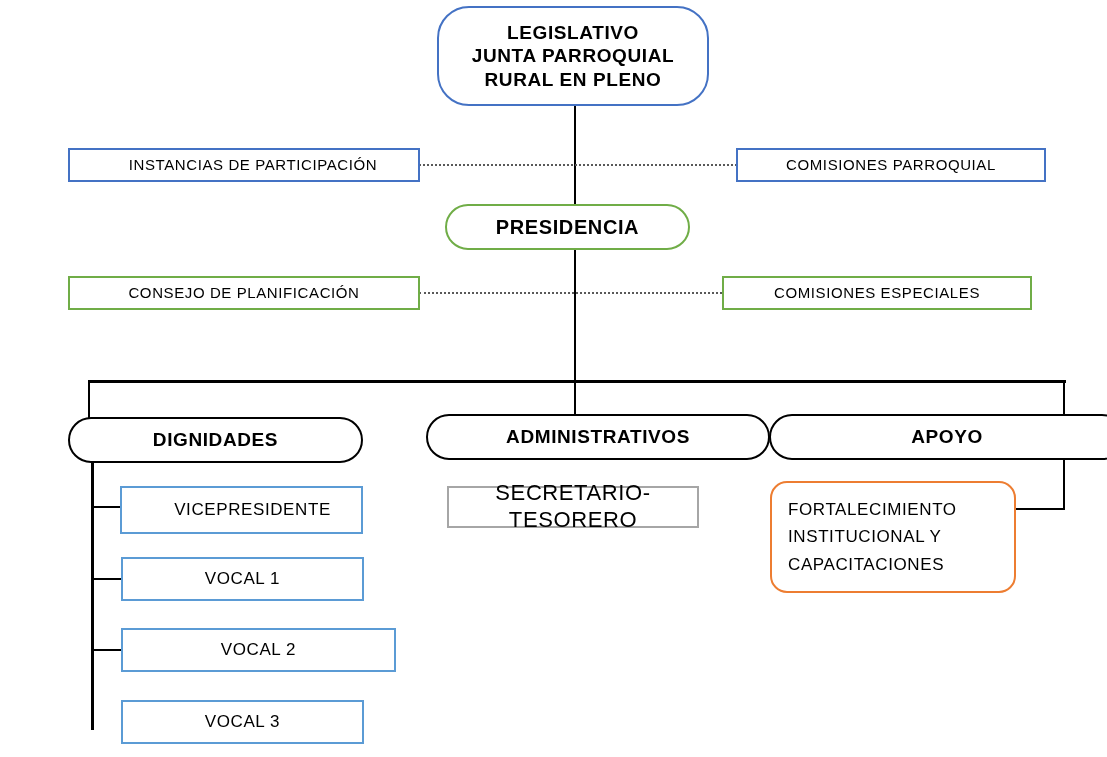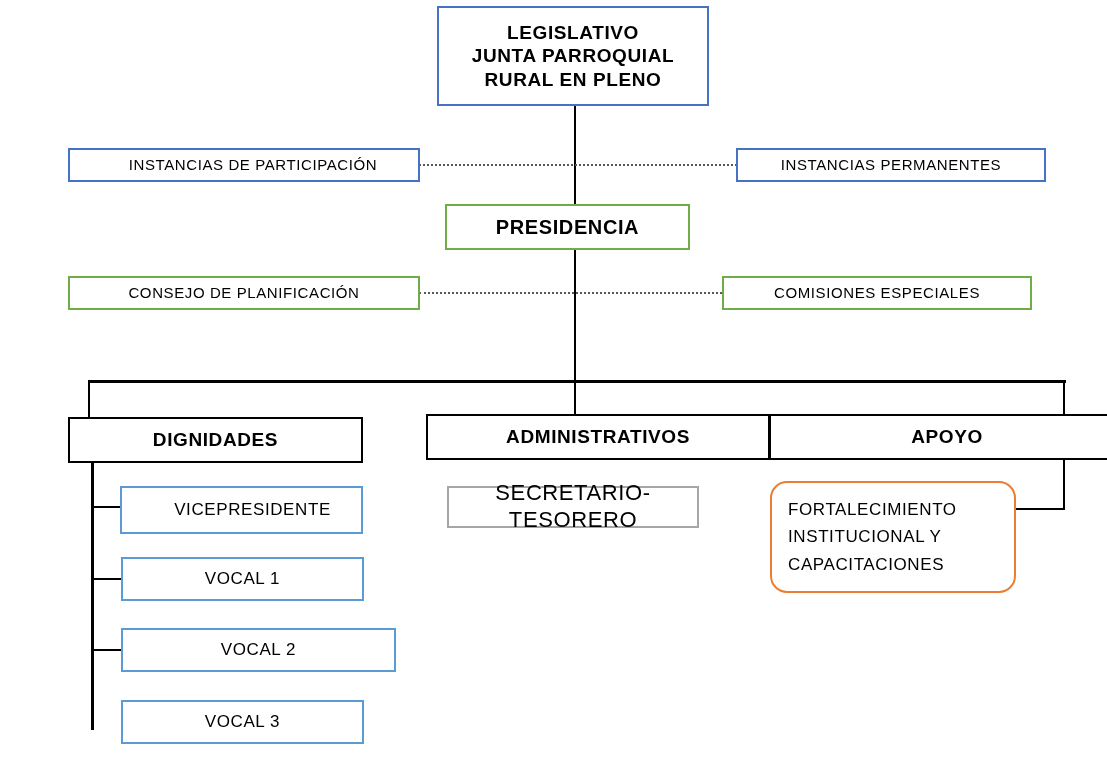--- a/index.html
+++ b/index.html
@@ -25,21 +25,21 @@
     align-items: center;
     justify-content: center;
     text-align: center;
     color: #000000;
     line-height: 1.22;
     letter-spacing: 0.6px;
     z-index: 5;
   }
   .box span { display: block; width: 100%; }
 
-  .bold { font-weight: bold; }
+  .bold { font-weight: bold; border-radius: 32px; }
 
   
   .b-blue    { border: 2px solid #4472C4; }
   .b-green   { border: 2px solid #70AD47; }
   .b-black   { border: 2px solid #000000; }
   .b-ltblue  { border: 2px solid #5B9BD5; }
   .b-gray    { border: 2px solid #A6A6A6; }
   .b-orange  { border: 2px solid #ED7D31; }
 
   
@@ -97,21 +97,21 @@
       <span>LEGISLATIVO</span>
       <span>JUNTA PARROQUIAL</span>
       <span>RURAL EN PLENO</span>
     </span>
   </div>
 
   <div class="box b-blue" style="left:68px; top:148px; width:352px; height:34px; font-size:15px;padding-left:18px;">
     <span>INSTANCIAS DE PARTICIPACIÓN</span>
   </div>
   <div class="box b-blue" style="left:736px; top:148px; width:310px; height:34px; font-size:15px;">
-    <span>INSTANCIAS PERMANENTES</span>
+    <span>COMISIONES PARROQUIAL</span>
   </div>
 
   <div class="box b-green bold" style="left:445px; top:204px; width:245px; height:46px; font-size:20px;">
     <span>PRESIDENCIA</span>
   </div>
 
   <div class="box b-green" style="left:68px; top:276px; width:352px; height:34px; font-size:15px;">
     <span>CONSEJO DE PLANIFICACIÓN</span>
   </div>
   <div class="box b-green" style="left:722px; top:276px; width:310px; height:34px; font-size:15px;">

